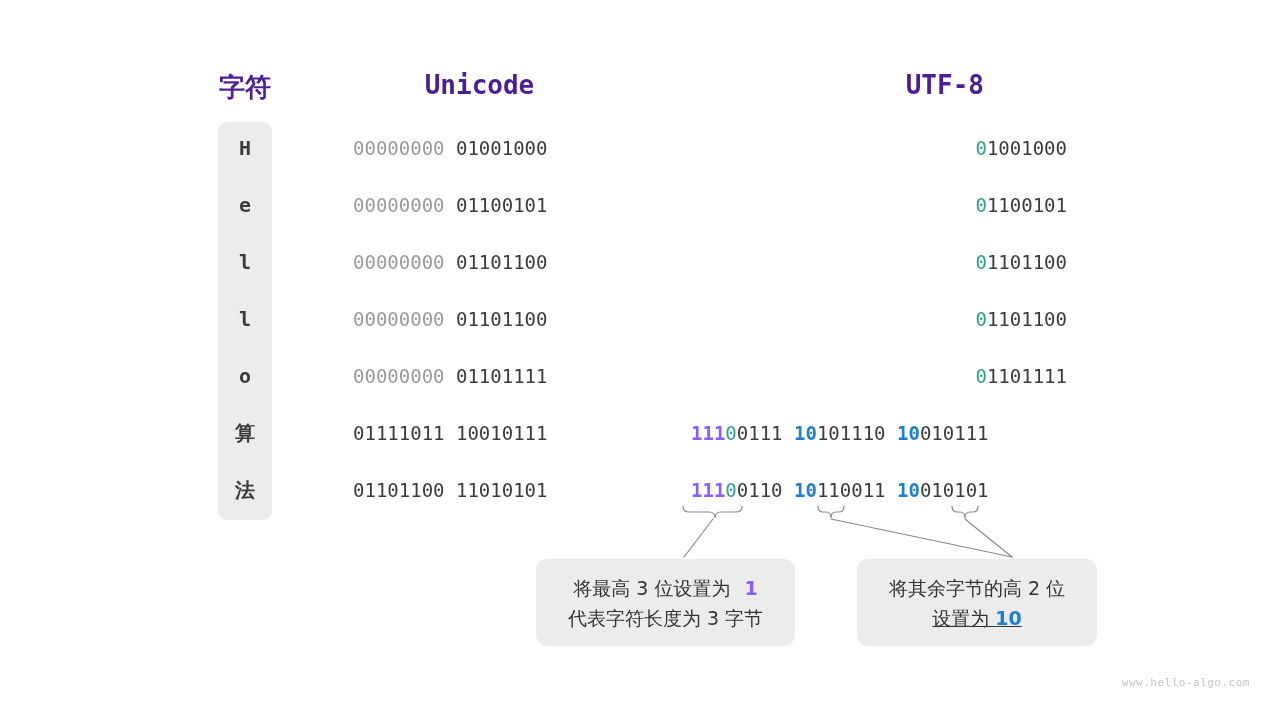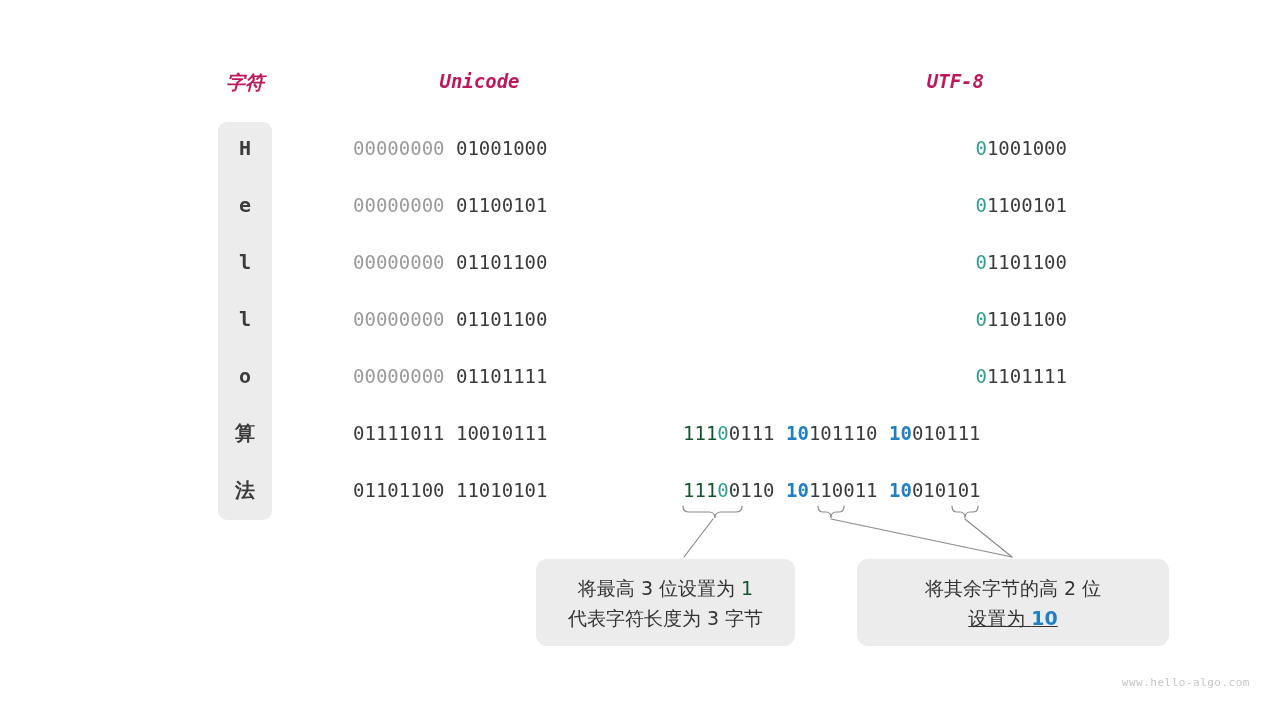--- a/index.html
+++ b/index.html
@@ -21,24 +21,23 @@
     top: 0;
     width: 1280px;
     height: 720px;
   }
 
   
   .col-header {
     position: absolute;
     font-family: "DejaVu Sans Mono", "Liberation Mono", monospace;
     font-weight: bold;
-    font-size: 19px;
-    color: #be185d;
+    font-size: 26px;
+    color: #4c1d95;
     white-space: nowrap;
-    font-style: italic;
   }
   .col-header.cjk {
     font-family: "DejaVu Sans", "Liberation Sans", sans-serif;
   }
   #hdr-char  { left: 218px; top: 70px; width: 54px; text-align: center; }
   #hdr-uni   { left: 353px; top: 70px; width: 253px; text-align: center; }
   #hdr-utf   { left: 766px; top: 70px; width: 218px; text-align: right; }
 
   
   #char-box {
@@ -88,21 +87,21 @@
     text-align: right;
   }
   .utf-row-multi {
     left: 683px;
     width: 384px;
     text-align: left;
   }
   .dim   { color: #9a9a9a; }
   .dark  { color: #3b3b3b; }
   .teal  { color: #2e9e8f; }
-  .green { color: #14532d; font-weight: normal; }
+  .green { color: #8b5cf6; font-weight: bold; margin-left: 8px; }
   .blue  { color: #1f80c8; font-weight: bold; }
 
   
   #connectors {
     position: absolute;
     left: 0;
     top: 0;
     width: 1280px;
     height: 720px;
     pointer-events: none;
@@ -120,21 +119,21 @@
     flex-direction: column;
     justify-content: center;
     box-sizing: border-box;
   }
   .callout .line {
     text-align: center;
     line-height: 30px;
     white-space: pre;
   }
   #callout-1 { left: 536px; top: 559px; width: 259px; height: 87px; }
-  #callout-2 { left: 857px; top: 559px; width: 312px; height: 87px; }
+  #callout-2 { left: 857px; top: 559px; width: 240px; height: 87px; }
   #callout-2 .line.l1 { text-align: center; }
   #callout-2 .line.l2 { text-align: center; text-decoration: underline; }
 
   
   #watermark {
     position: absolute;
     left: 1000px;
     top: 676px;
     width: 250px;
     text-align: right;

